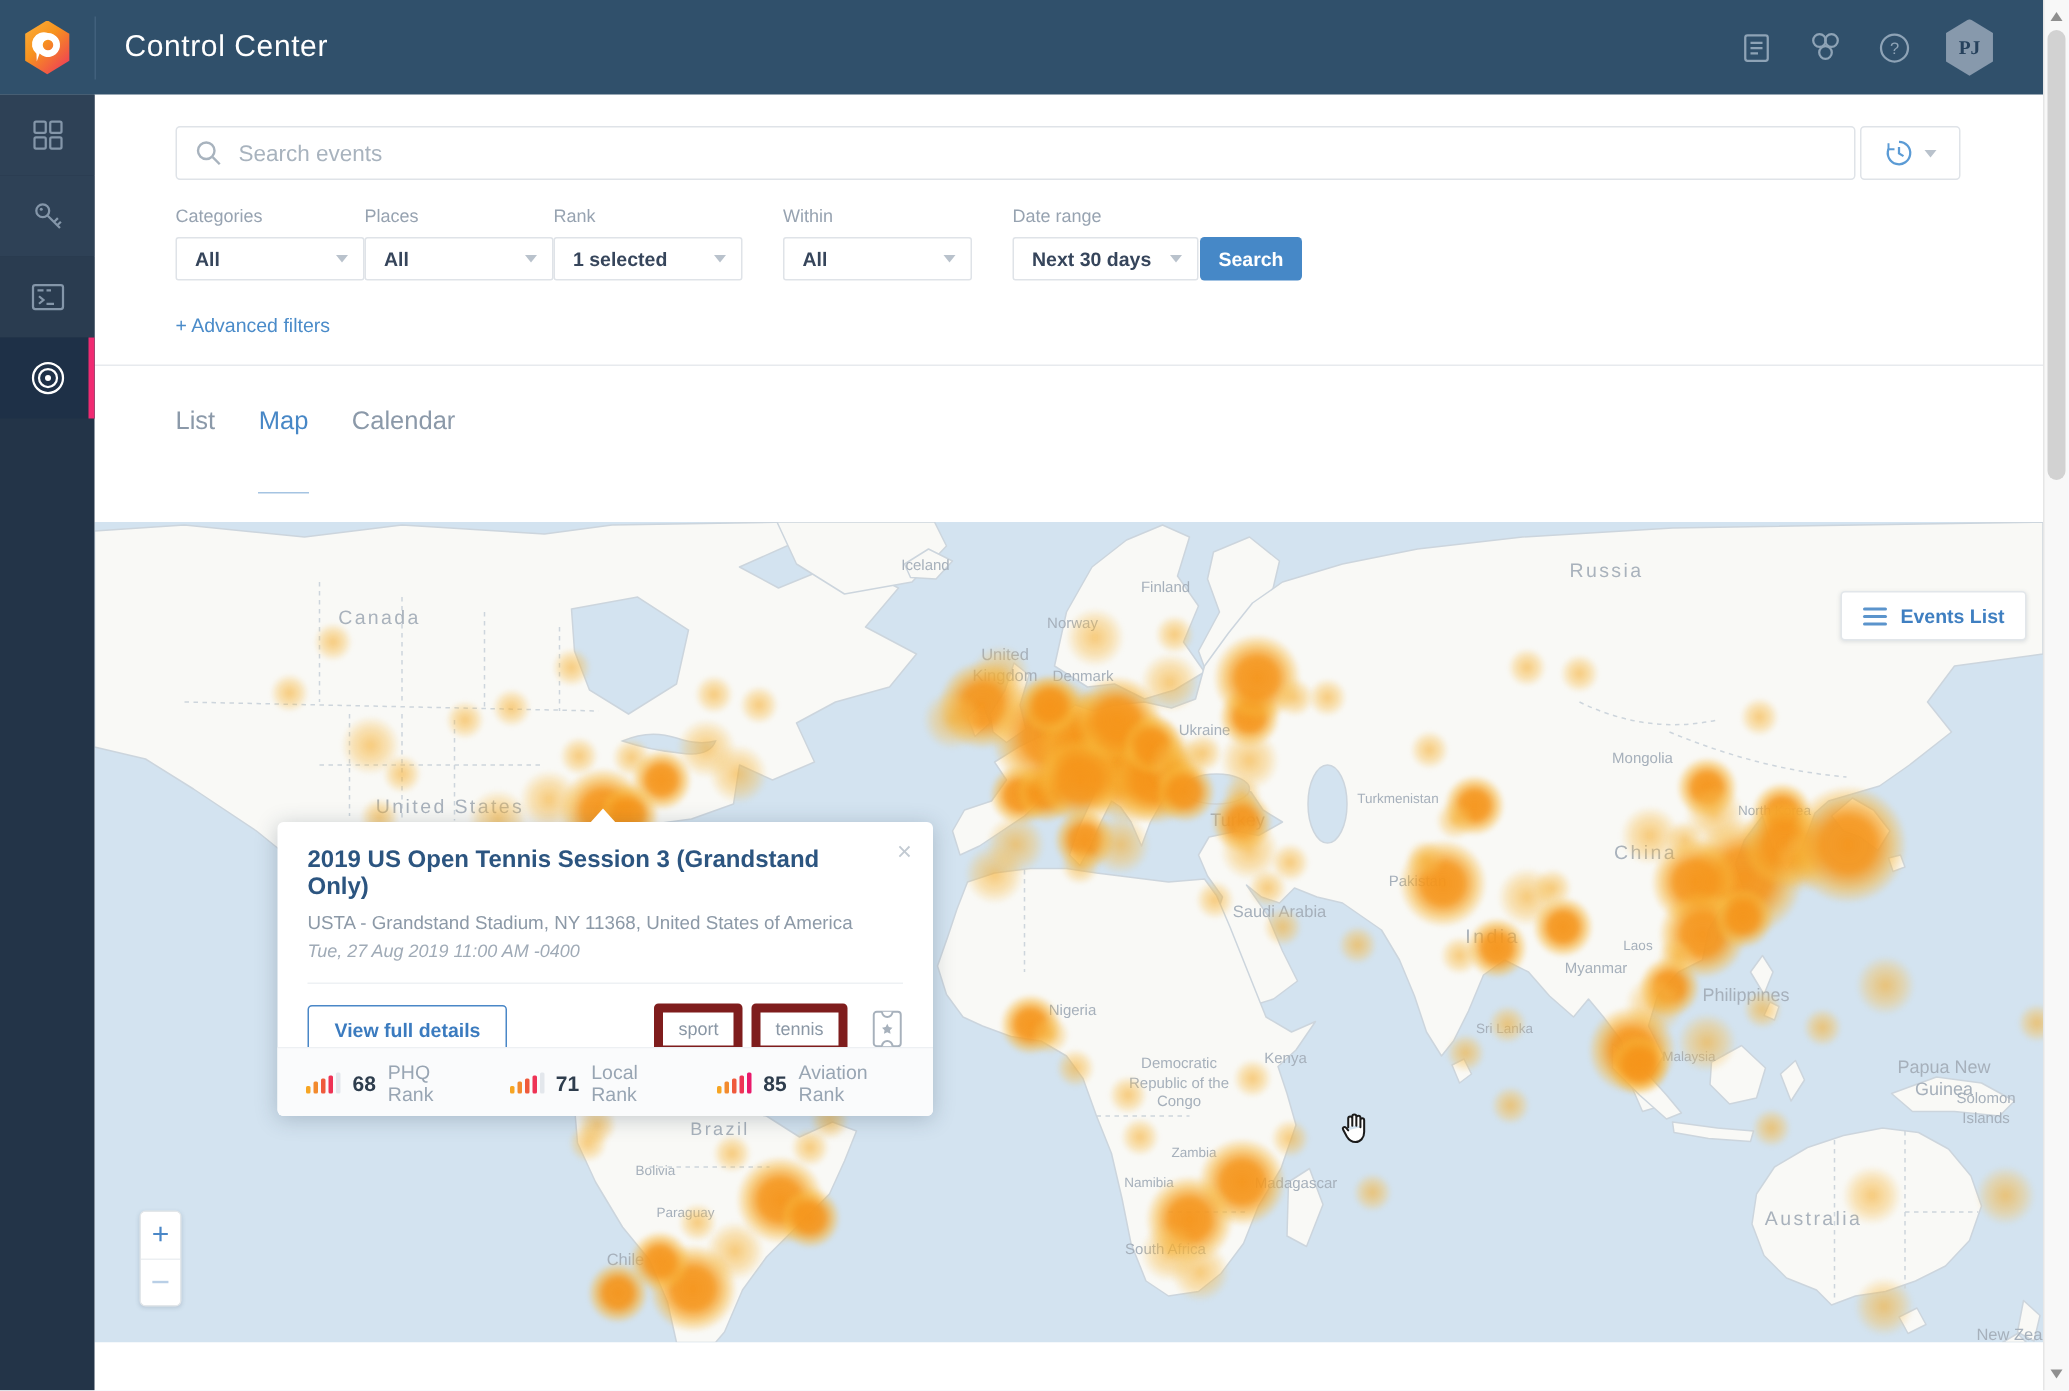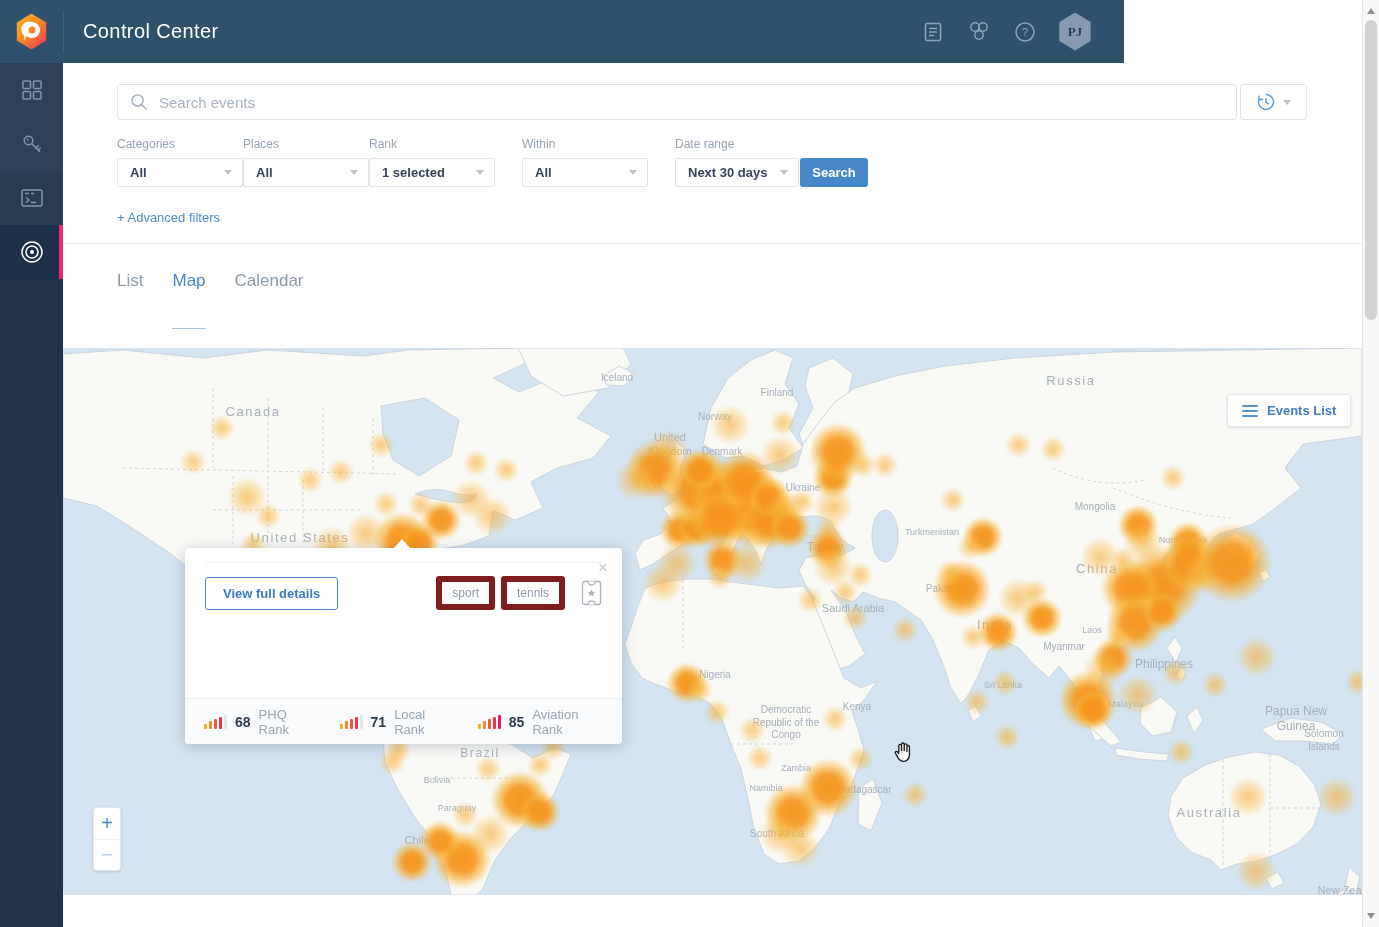--- a/index.html
+++ b/index.html
@@ -8,21 +8,21 @@
   .screen { position:relative; width:1379px; height:927px; overflow:hidden; background:#fff; }
 
   
   .vscroll { position:absolute; top:0; right:0; width:17px; height:927px; background:#f8f8f8; border-left:1px solid #e6e6e6; z-index:50; }
   .vscroll .arrow-up, .vscroll .arrow-down { position:absolute; left:4px; width:0; height:0; border-left:4px solid transparent; border-right:4px solid transparent; }
   .vscroll .arrow-up { top:8px; border-bottom:6px solid #8f8f8f; }
   .vscroll .arrow-down { bottom:8px; border-top:6px solid #8f8f8f; }
   .vscroll .thumb { position:absolute; left:2px; top:20px; width:12px; height:300px; background:#d2d2d2; border-radius:6px; }
 
   
-  .header { position:absolute; top:0; left:0; width:1124px; height:63px; background:#30506b; display:flex; align-items:center; z-index:10; }
+  .header { position:absolute; top:0; left:0; width:1362px; height:63px; background:#30506b; display:flex; align-items:center; z-index:10; }
   .logo-wrap { width:63px; display:flex; justify-content:center; align-items:center; }
   .logo-hex { width:32px; height:36px; background:linear-gradient(135deg,#fbb03b 0%,#f7931e 40%,#f2603f 70%,#ee2a68 100%); clip-path:polygon(50% 0,96% 25%,96% 75%,50% 100%,4% 75%,4% 25%); position:relative; }
   .header-divider { width:1px; height:42px; background:#41607c; }
   .app-title { color:#fff; font-size:20px; font-weight:400; letter-spacing:.4px; margin-left:19px; }
   .header-right { margin-left:auto; display:flex; align-items:center; gap:20px; padding-right:32px; }
   .hicon { width:26px; height:26px; display:flex; align-items:center; justify-content:center; color:#8ea3b6; cursor:pointer; }
   .avatar-hex { width:34px; height:38px; background:#8799ac; clip-path:polygon(50% 0,96% 25%,96% 75%,50% 100%,4% 75%,4% 25%); display:flex; align-items:center; justify-content:center; color:#26415c; font-weight:bold; font-size:13px;font-family:Liberation Serif, serif; }
 
   
   .sidebar { position:absolute; top:63px; left:0; width:63px; height:864px; background:#233448; z-index:9; }
@@ -486,20 +486,25 @@
       </div>
 
       <div class="hand-cursor">
         <svg width="25" height="25" viewBox="0 0 24 24">
           <path d="M7.5,11 V5.5 a1.3,1.3 0 0 1 2.6,0 V10 M10.1,10 V4.2 a1.3,1.3 0 0 1 2.6,0 V10 M12.7,10 V5 a1.3,1.3 0 0 1 2.6,0 V10.5 M15.3,11 V6.5 a1.2,1.2 0 0 1 2.4,0 V14 c0,4 -2.5,6.5 -5.5,6.5 c-2.8,0 -4.2,-1.2 -5.6,-3.6 L4.2,12.5 c-.6,-1 .8,-2.2 1.8,-1.2 L7.5,13" fill="#fff" stroke="#1b1b1b" stroke-width="1.3" stroke-linecap="round" stroke-linejoin="round"></path>
         </svg>
       </div>
 
       <div class="popup">
         <div class="popup-close">×</div>
+        <div class="popup-body">
+          <div class="popup-title">2019 US Open Tennis Session 3 (Grandstand Only)</div>
+          <div class="popup-address">USTA - Grandstand Stadium, NY 11368, United States of America</div>
+          <div class="popup-date">Tue, 27 Aug 2019 11:00 AM -0400</div>
+        </div>
         <hr class="popup-sep">
         <div class="popup-actions">
           <button class="details-btn">View full details</button>
           <div class="actions-right">
             <span class="actions-right" style="gap:6px">
                 <span class="tag">sport</span>
                 <span class="tag">tennis</span>
               </span>
             <span class="ticket">
               <svg width="21" height="26" viewBox="0 0 21 26" fill="none" stroke="#a7b1bc" stroke-width="1.3">

